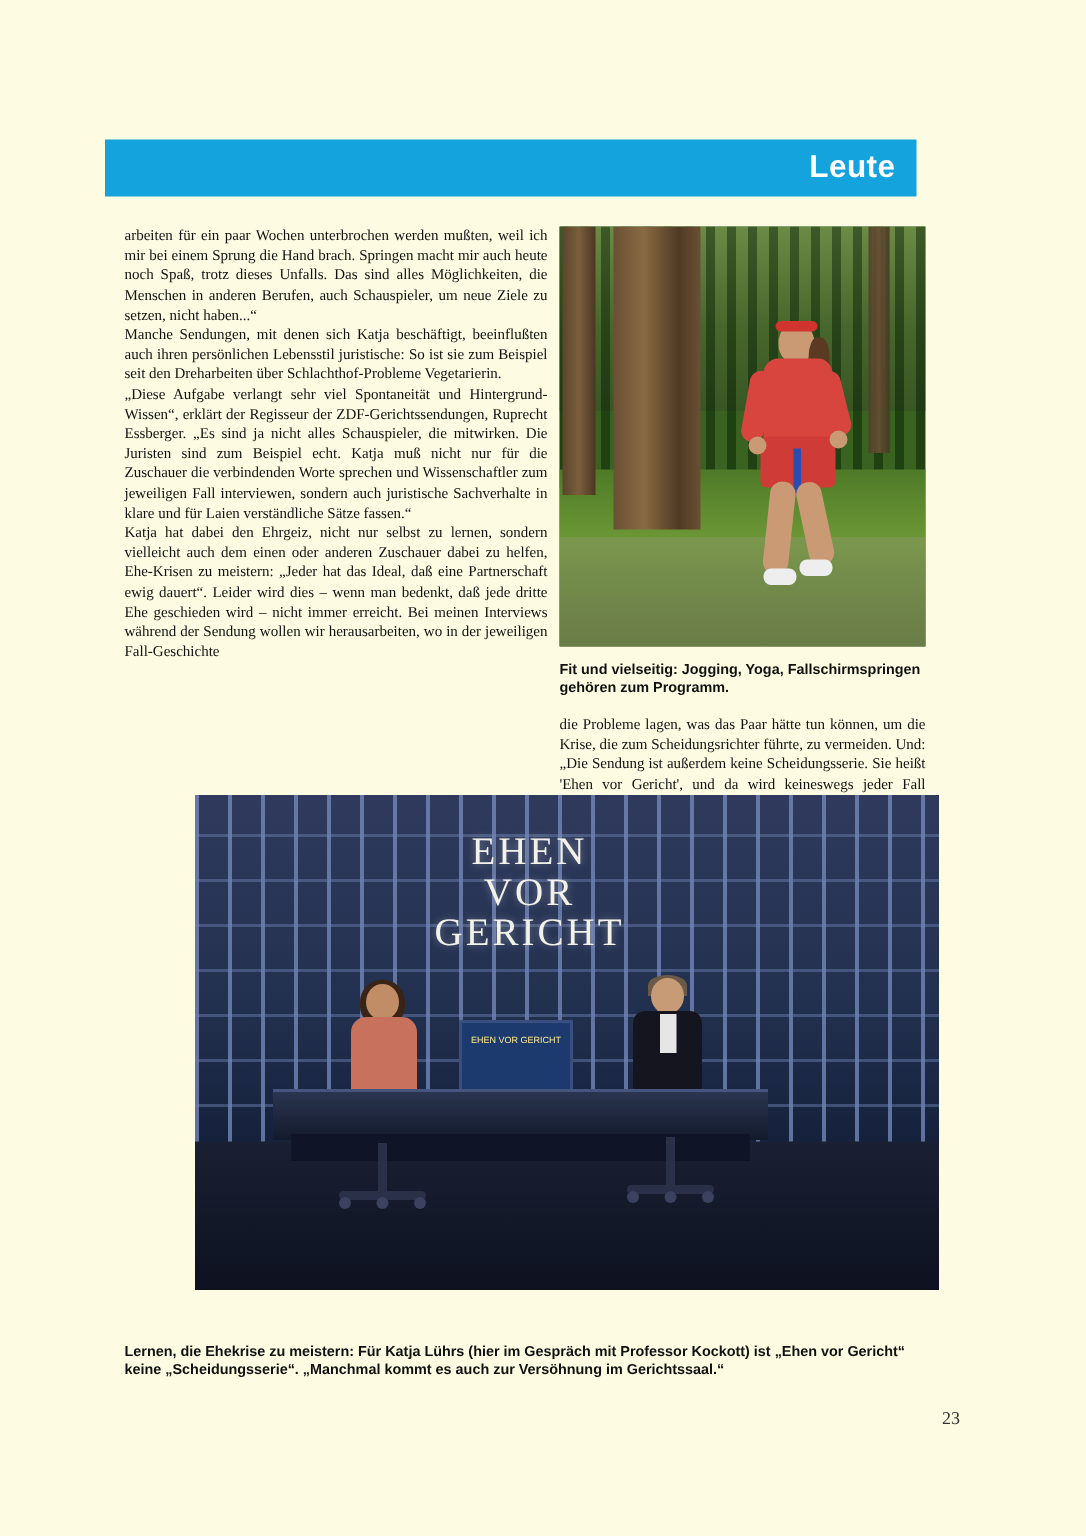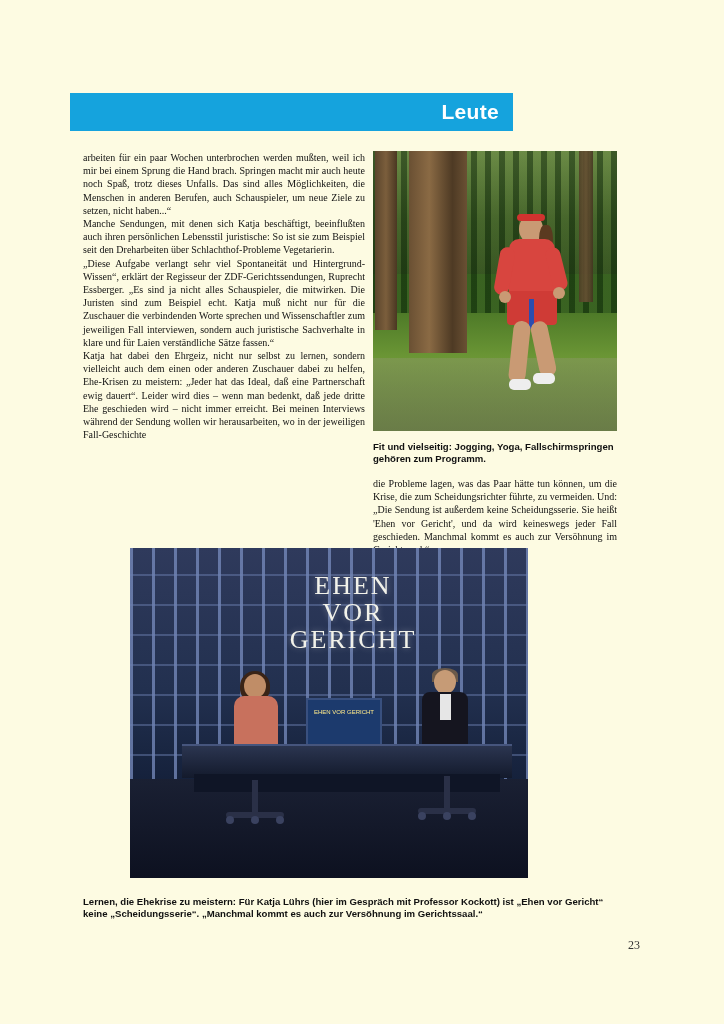--- a/index.html
+++ b/index.html
@@ -26,21 +26,21 @@
     left: 70px;
     top: 60px;
     width: 584px;
     height: 910px;
   }
   
   .header-bar {
     position: absolute;
     left: 0;
     top: 33px;
-    width: 443px;
+    width: 541px;
     height: 38px;
     background: #15a3dd;
   }
   .header-title {
     position: absolute;
     right: 14px;
     top: 7px;
     color: #ffffff;
     font-family: "Liberation Sans", sans-serif;
     font-weight: bold;
@@ -200,22 +200,22 @@
   .right-text {
     position: absolute;
     left: 0;
     top: 326px;
     width: 244px;
   }
   
   .photo-studio {
     position: absolute;
     left: 60px;
-    top: 488px;
-    width: 398px;
+    top: 470px;
+    width: 496px;
     height: 330px;
     overflow: hidden;
     background: #4d7c0f;
   }
   .st-backwall {
     position:absolute; left:0; top:0; width:100%; height:72%;
     background: linear-gradient(180deg,#2f3a5c 0%, #22304f 60%, #14203a 100%);
   }
   .st-grid-v {
     position:absolute; left:0; top:0; width:100%; height:72%;

